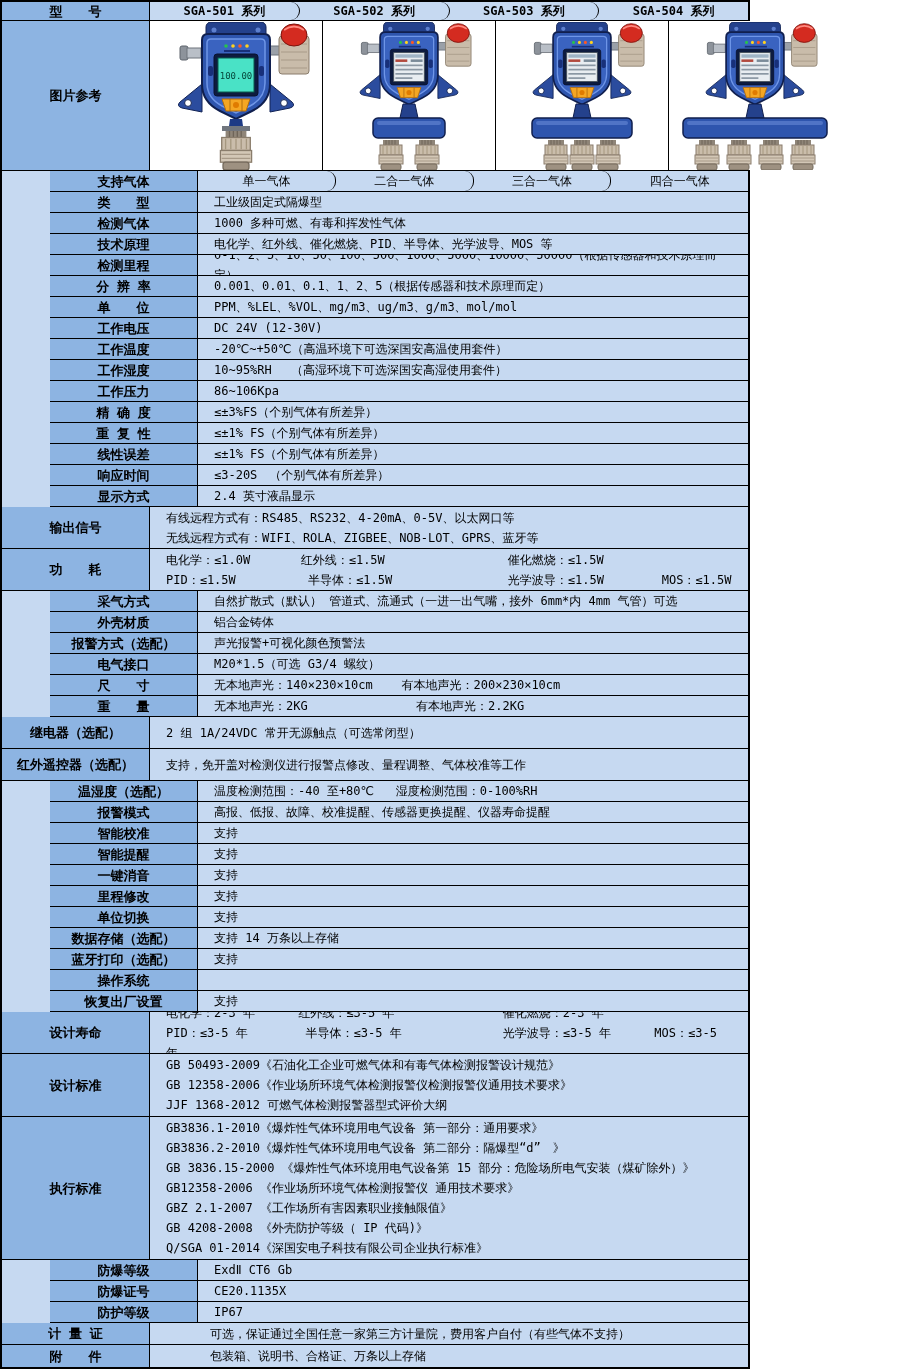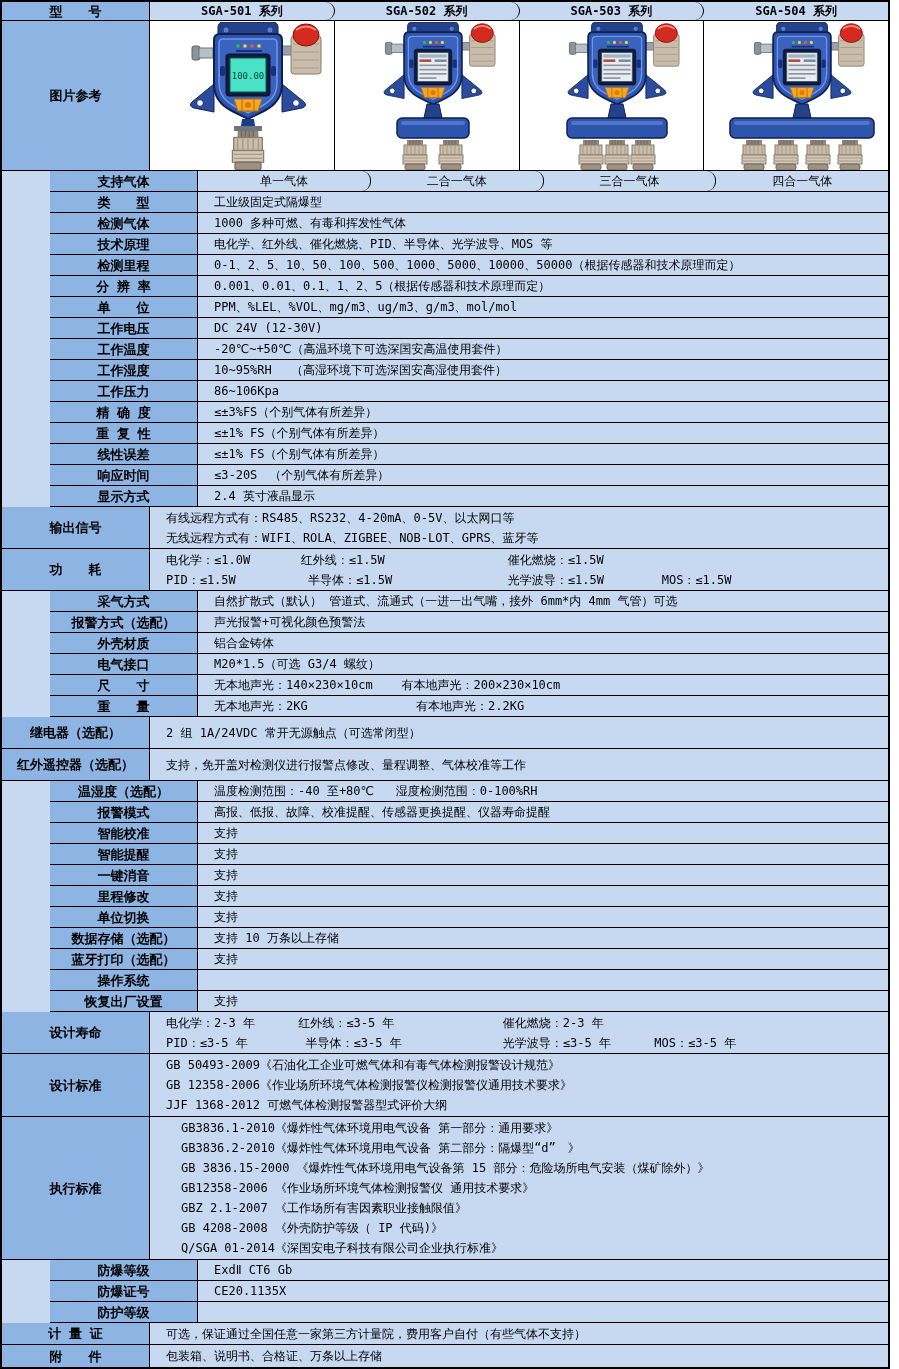--- a/index.html
+++ b/index.html
@@ -1,41 +1,41 @@
 <!DOCTYPE html>
 <html><head>
 <meta charset="utf-8">
 <style>
   * { margin:0; padding:0; box-sizing:border-box; }
   html,body { background:#fff; }
   body { width:899px; font-family:"DejaVu Sans Mono","DejaVu Sans","Liberation Sans",sans-serif; color:#000; }
-  .spec-table { width:890px; height:1369px; border:2px solid #000; display:flex; flex-direction:column; background:#C6D9F1; }
+  .spec-table { width:750px; height:1369px; border:2px solid #000; display:flex; flex-direction:column; background:#C6D9F1; }
   .row { display:flex; border-bottom:1px solid #000; min-height:0; }
   .row:last-child { border-bottom:none; }
   .label-cell { flex:0 0 148px; width:148px; background:#8DB4E2; border-right:1px solid #000;
     display:flex; align-items:center; justify-content:center; text-align:center;
     font-weight:bold; font-size:13px; white-space:pre; line-height:15px; }
   .value-cell { flex:1; background:#C6D9F1; display:flex; align-items:center;
     padding:1px 16px; font-size:12px; line-height:20px; white-space:pre-wrap; overflow:hidden; }
   .col-cell { flex:1; background:#C6D9F1; border-right:1px solid #000;
     display:flex; align-items:center; justify-content:center;
     font-weight:bold; font-size:12px; white-space:pre;border-radius:9px; }
   .col-cell:last-child { border-right:none; }
   .img-cell { flex:1; background:#FFFFFF; border-right:1px solid #000;
     display:flex; align-items:center; justify-content:flex-end; }
   .img-cell:last-child { border-right:none; }
   .r19 { flex:0 0 19px; }
   .r150 { flex:0 0 150px; }
   .r21 { flex:0 0 21px;margin-left:48px; }
-  .r22 { flex:0 0 22px; }
+  .r22 { flex:0 0 22px;gap:44px; }
   .r32 { flex:0 0 32px; }
   .r42 { flex:0 0 42px; }
   .r63 { flex:0 0 63px; }
   .rfill { flex:1 1 auto; }
-  .rfill .value-cell { line-height:20px;margin-left:15px; }
+  .rfill .value-cell { line-height:20px; }
   .product-svg { width:172px; height:148px; display:block; }
   .hidden-defs { position:absolute; width:0; height:0; overflow:hidden; }
 </style>
 </head>
 <body>
 
 <svg class="hidden-defs" aria-hidden="true">
   <defs>
     <g id="sym-probe">
       <rect x="4" y="0" width="16" height="6" fill="#8F8578"></rect>
@@ -233,26 +233,26 @@
   <div class="row r42">
       <div class="label-cell">功　　耗</div>
       <div class="value-cell">电化学：≤1.0W       红外线：≤1.5W                 催化燃烧：≤1.5W
 PID：≤1.5W          半导体：≤1.5W                光学波导：≤1.5W        MOS：≤1.5W</div>
     </div>
   <div class="row r21">
       <div class="label-cell">采气方式</div>
       <div class="value-cell">自然扩散式（默认） 管道式、流通式（一进一出气嘴，接外 6mm*内 4mm 气管）可选</div>
     </div>
   <div class="row r21">
+      <div class="label-cell">外壳材质</div>
+      <div class="value-cell">铝合金铸体</div>
+    </div>
+  <div class="row r21">
       <div class="label-cell">报警方式（选配）</div>
       <div class="value-cell">声光报警+可视化颜色预警法</div>
-    </div>
-  <div class="row r21">
-      <div class="label-cell">外壳材质</div>
-      <div class="value-cell">铝合金铸体</div>
     </div>
   <div class="row r21">
       <div class="label-cell">电气接口</div>
       <div class="value-cell">M20*1.5（可选 G3/4 螺纹）</div>
     </div>
   <div class="row r21">
       <div class="label-cell">尺　　寸</div>
       <div class="value-cell">无本地声光：140×230×10cm    有本地声光：200×230×10cm</div>
     </div>
   <div class="row r21">
@@ -290,21 +290,21 @@
   <div class="row r21">
       <div class="label-cell">里程修改</div>
       <div class="value-cell">支持</div>
     </div>
   <div class="row r21">
       <div class="label-cell">单位切换</div>
       <div class="value-cell">支持</div>
     </div>
   <div class="row r21">
       <div class="label-cell">数据存储（选配）</div>
-      <div class="value-cell">支持 10 万条以上存储</div>
+      <div class="value-cell">支持 14 万条以上存储</div>
     </div>
   <div class="row r21">
       <div class="label-cell">蓝牙打印（选配）</div>
       <div class="value-cell">支持</div>
     </div>
   <div class="row r21">
       <div class="label-cell">操作系统</div>
     </div>
   <div class="row r21">
       <div class="label-cell">恢复出厂设置</div>
@@ -334,20 +334,21 @@
   <div class="row r21">
       <div class="label-cell">防爆等级</div>
       <div class="value-cell">ExdⅡ CT6 Gb</div>
     </div>
   <div class="row r21">
       <div class="label-cell">防爆证号</div>
       <div class="value-cell">CE20.1135X</div>
     </div>
   <div class="row r21">
       <div class="label-cell">防护等级</div>
+      <div class="value-cell">IP67</div>
     </div>
   <div class="row r22">
       <div class="label-cell">计 量 证</div>
       <div class="value-cell">可选，保证通过全国任意一家第三方计量院，费用客户自付（有些气体不支持）</div>
     </div>
   <div class="row r22">
       <div class="label-cell">附　　件</div>
       <div class="value-cell">包装箱、说明书、合格证、万条以上存储</div>
     </div>
 

